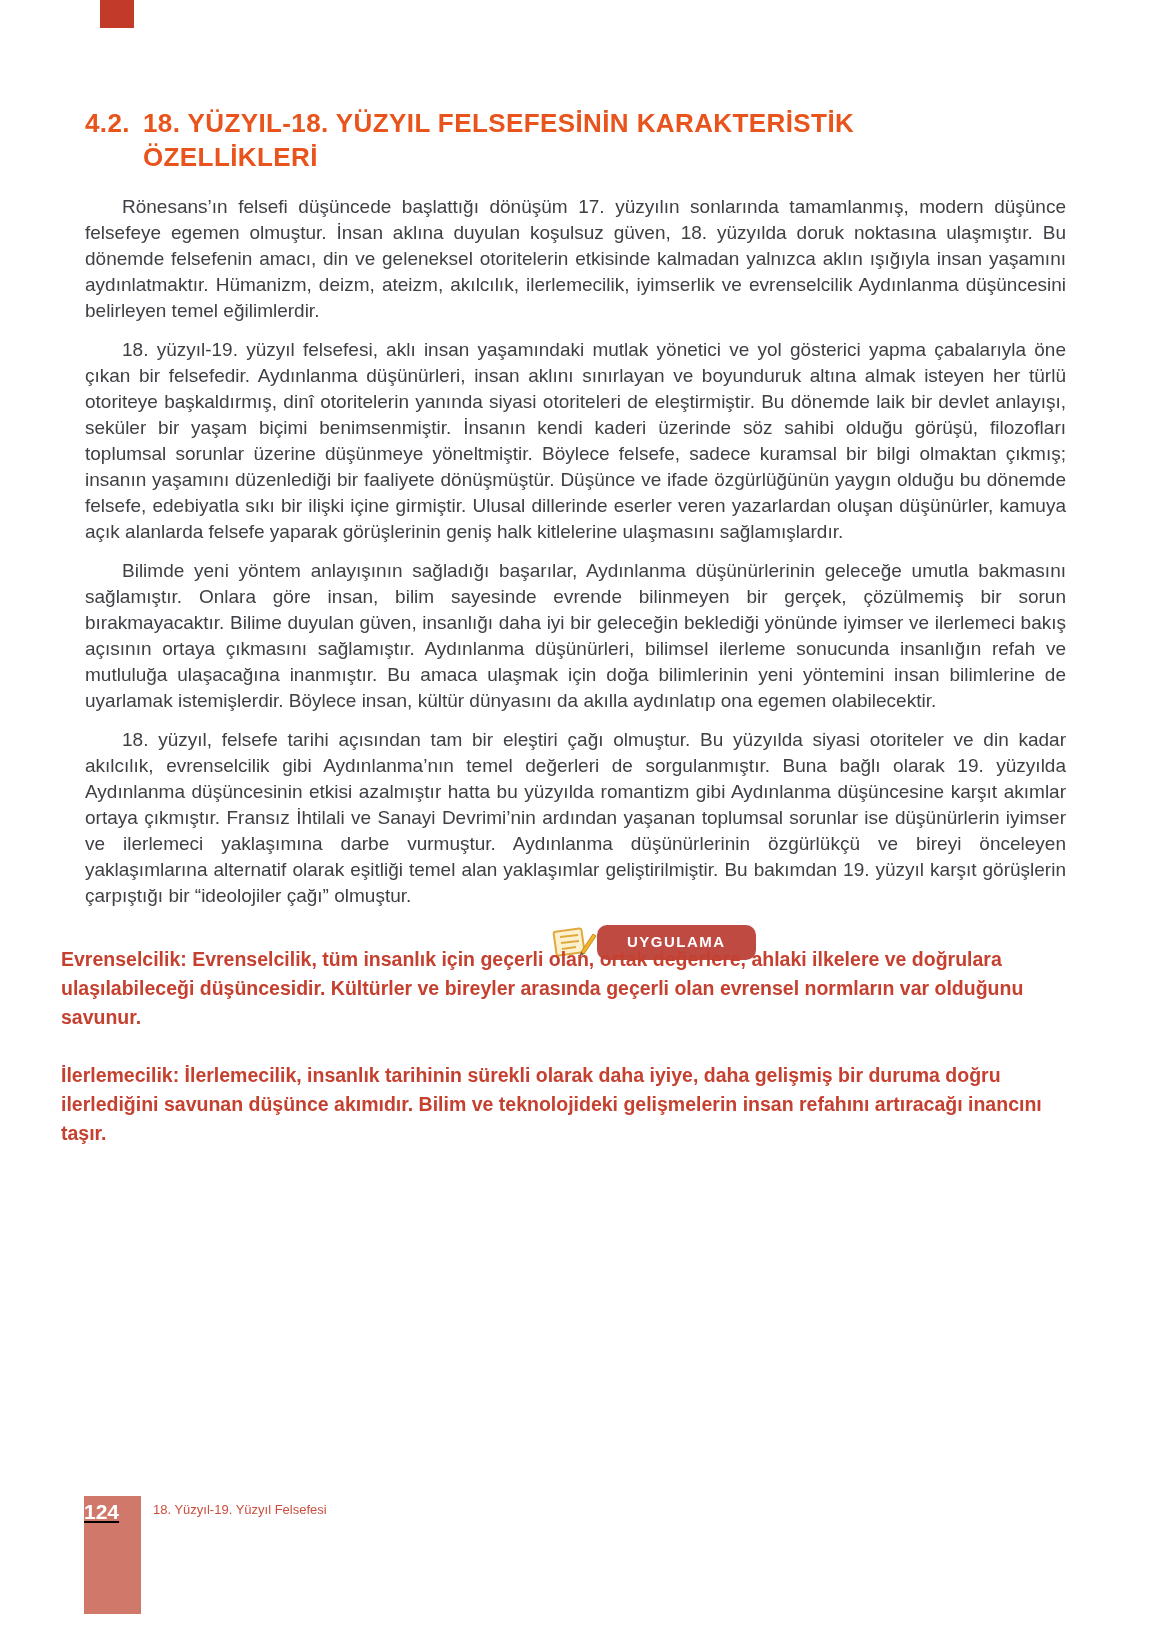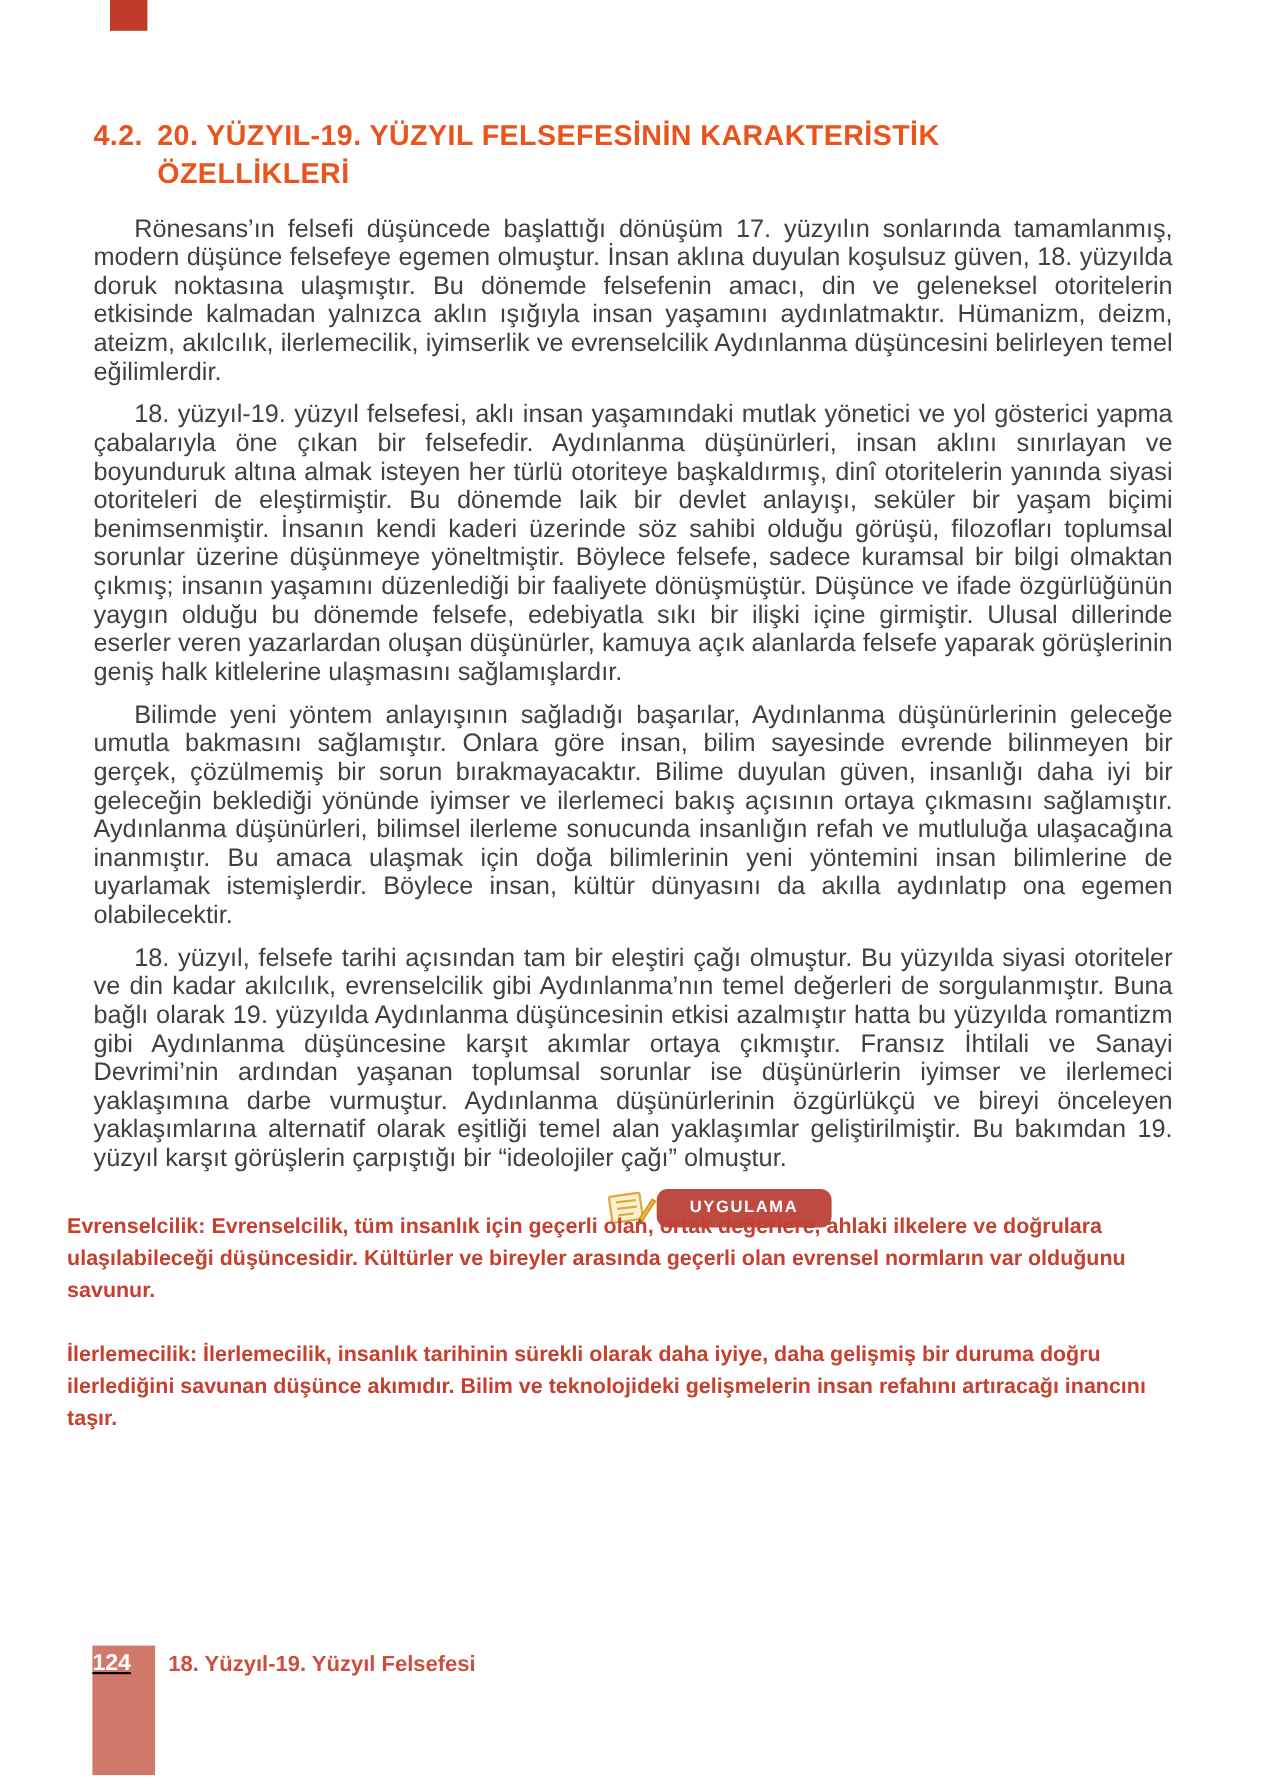--- a/index.html
+++ b/index.html
@@ -24,21 +24,21 @@
     display:flex; gap:13px;
     margin:0 0 20px 0;
     color:#e8541c;
     font-size:26px; font-weight:bold;
     line-height:34px; letter-spacing:0.4px;
   }
   .h-num { flex:0 0 auto; }
   .body-para {
     margin:0 0 13px 0;
     color:#3f4045;
-    font-size:23px; line-height:26px;
+    font-size:19px; line-height:26px;
     text-align:justify;
     text-indent:37px;
   }
   .badge-row {
     position:relative; z-index:0;
     height:38px;
     margin:4px 0 -15px 466px;
     display:flex; align-items:flex-end; gap:0;
   }
   .badge {
@@ -68,35 +68,35 @@
     text-align:left;
     text-decoration:underline;
   }
   .page-num {
     display:block;
     color:#ffffff; font-weight:bold; font-size:21px;
     line-height:32px;
   }
   .footer-label {
     position:absolute; left:153px; top:1502px;
-    color:#cc4f3e; font-weight:bold; font-size:20px;
+    color:#cc4f3e; font-weight:normal; font-size:13px;
   }
 </style>
 </head>
 <body>
 
 <div class="page">
 
   <div class="corner-mark"></div>
 
   <div class="content">
 
     <h1 class="heading">
       <span class="h-num">4.2.</span>
-      <span class="h-text"><span>20. YÜZYIL-19. YÜZYIL FELSEFESİNİN KARAKTERİSTİK</span><br><span>ÖZELLİKLERİ</span></span>
+      <span class="h-text"><span>18. YÜZYIL-18. YÜZYIL FELSEFESİNİN KARAKTERİSTİK</span><br><span>ÖZELLİKLERİ</span></span>
     </h1>
 
     <p class="body-para">Rönesans’ın felsefi düşüncede başlattığı dönüşüm 17. yüzyılın sonlarında tamamlanmış, modern düşünce felsefeye egemen olmuştur. İnsan aklına duyulan koşulsuz güven, 18. yüzyılda doruk noktasına ulaşmıştır. Bu dönemde felsefenin amacı, din ve geleneksel otoritelerin etkisinde kalmadan yalnızca aklın ışığıyla insan yaşamını aydınlatmaktır. Hümanizm, deizm, ateizm, akılcılık, ilerlemecilik, iyimserlik ve evrenselcilik Aydınlanma düşüncesini belirleyen temel eğilimlerdir.</p>
     <p class="body-para">18. yüzyıl-19. yüzyıl felsefesi, aklı insan yaşamındaki mutlak yönetici ve yol gösterici yapma çabalarıyla öne çıkan bir felsefedir. Aydınlanma düşünürleri, insan aklını sınırlayan ve boyunduruk altına almak isteyen her türlü otoriteye başkaldırmış, dinî otoritelerin yanında siyasi otoriteleri de eleştirmiştir. Bu dönemde laik bir devlet anlayışı, seküler bir yaşam biçimi benimsenmiştir. İnsanın kendi kaderi üzerinde söz sahibi olduğu görüşü, filozofları toplumsal sorunlar üzerine düşünmeye yöneltmiştir. Böylece felsefe, sadece kuramsal bir bilgi olmaktan çıkmış; insanın yaşamını düzenlediği bir faaliyete dönüşmüştür. Düşünce ve ifade özgürlüğünün yaygın olduğu bu dönemde felsefe, edebiyatla sıkı bir ilişki içine girmiştir. Ulusal dillerinde eserler veren yazarlardan oluşan düşünürler, kamuya açık alanlarda felsefe yaparak görüşlerinin geniş halk kitlelerine ulaşmasını sağlamışlardır.</p>
     <p class="body-para">Bilimde yeni yöntem anlayışının sağladığı başarılar, Aydınlanma düşünürlerinin geleceğe umutla bakmasını sağlamıştır. Onlara göre insan, bilim sayesinde evrende bilinmeyen bir gerçek, çözülmemiş bir sorun bırakmayacaktır. Bilime duyulan güven, insanlığı daha iyi bir geleceğin beklediği yönünde iyimser ve ilerlemeci bakış açısının ortaya çıkmasını sağlamıştır. Aydınlanma düşünürleri, bilimsel ilerleme sonucunda insanlığın refah ve mutluluğa ulaşacağına inanmıştır. Bu amaca ulaşmak için doğa bilimlerinin yeni yöntemini insan bilimlerine de uyarlamak istemişlerdir. Böylece insan, kültür dünyasını da akılla aydınlatıp ona egemen olabilecektir.</p>
     <p class="body-para">18. yüzyıl, felsefe tarihi açısından tam bir eleştiri çağı olmuştur. Bu yüzyılda siyasi otoriteler ve din kadar akılcılık, evrenselcilik gibi Aydınlanma’nın temel değerleri de sorgulanmıştır. Buna bağlı olarak 19. yüzyılda Aydınlanma düşüncesinin etkisi azalmıştır hatta bu yüzyılda romantizm gibi Aydınlanma düşüncesine karşıt akımlar ortaya çıkmıştır. Fransız İhtilali ve Sanayi Devrimi’nin ardından yaşanan toplumsal sorunlar ise düşünürlerin iyimser ve ilerlemeci yaklaşımına darbe vurmuştur. Aydınlanma düşünürlerinin özgürlükçü ve bireyi önceleyen yaklaşımlarına alternatif olarak eşitliği temel alan yaklaşımlar geliştirilmiştir. Bu bakımdan 19. yüzyıl karşıt görüşlerin çarpıştığı bir “ideolojiler çağı” olmuştur.</p>
 
     <div class="badge-row">
       <svg class="badge-icon" viewBox="0 0 46 38">
         <rect x="4" y="8" width="28" height="24" rx="2" fill="#fdf0cf" stroke="#e0a93e" stroke-width="2" transform="rotate(-8 18 20)"></rect>

